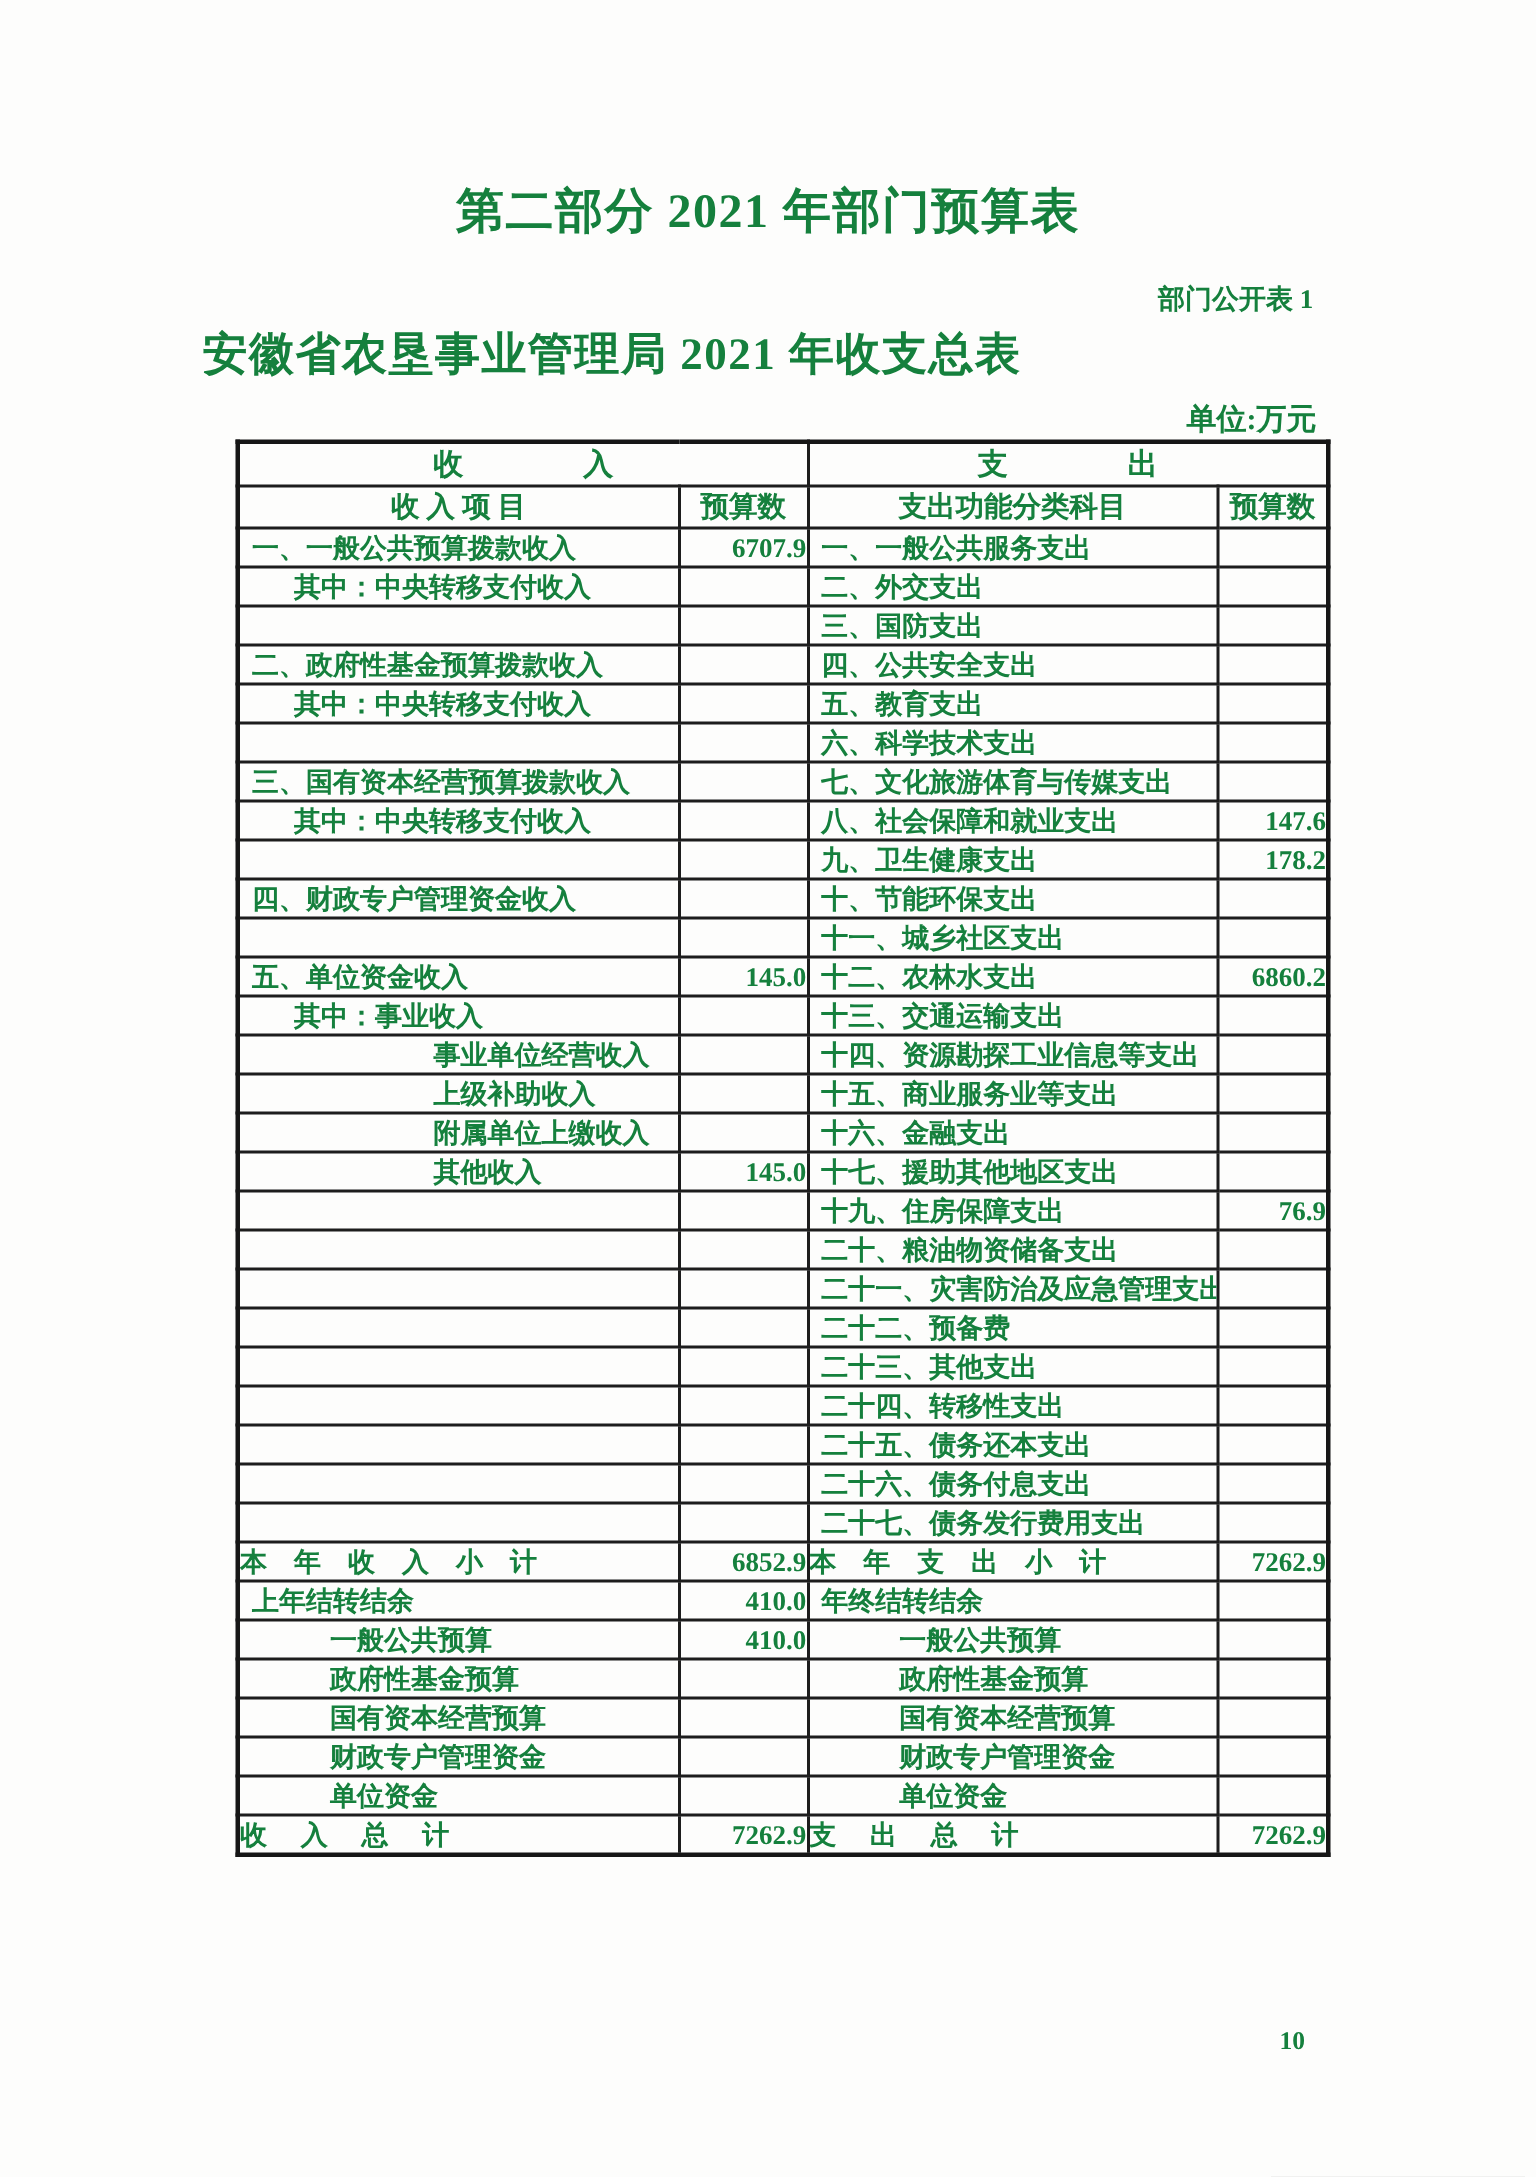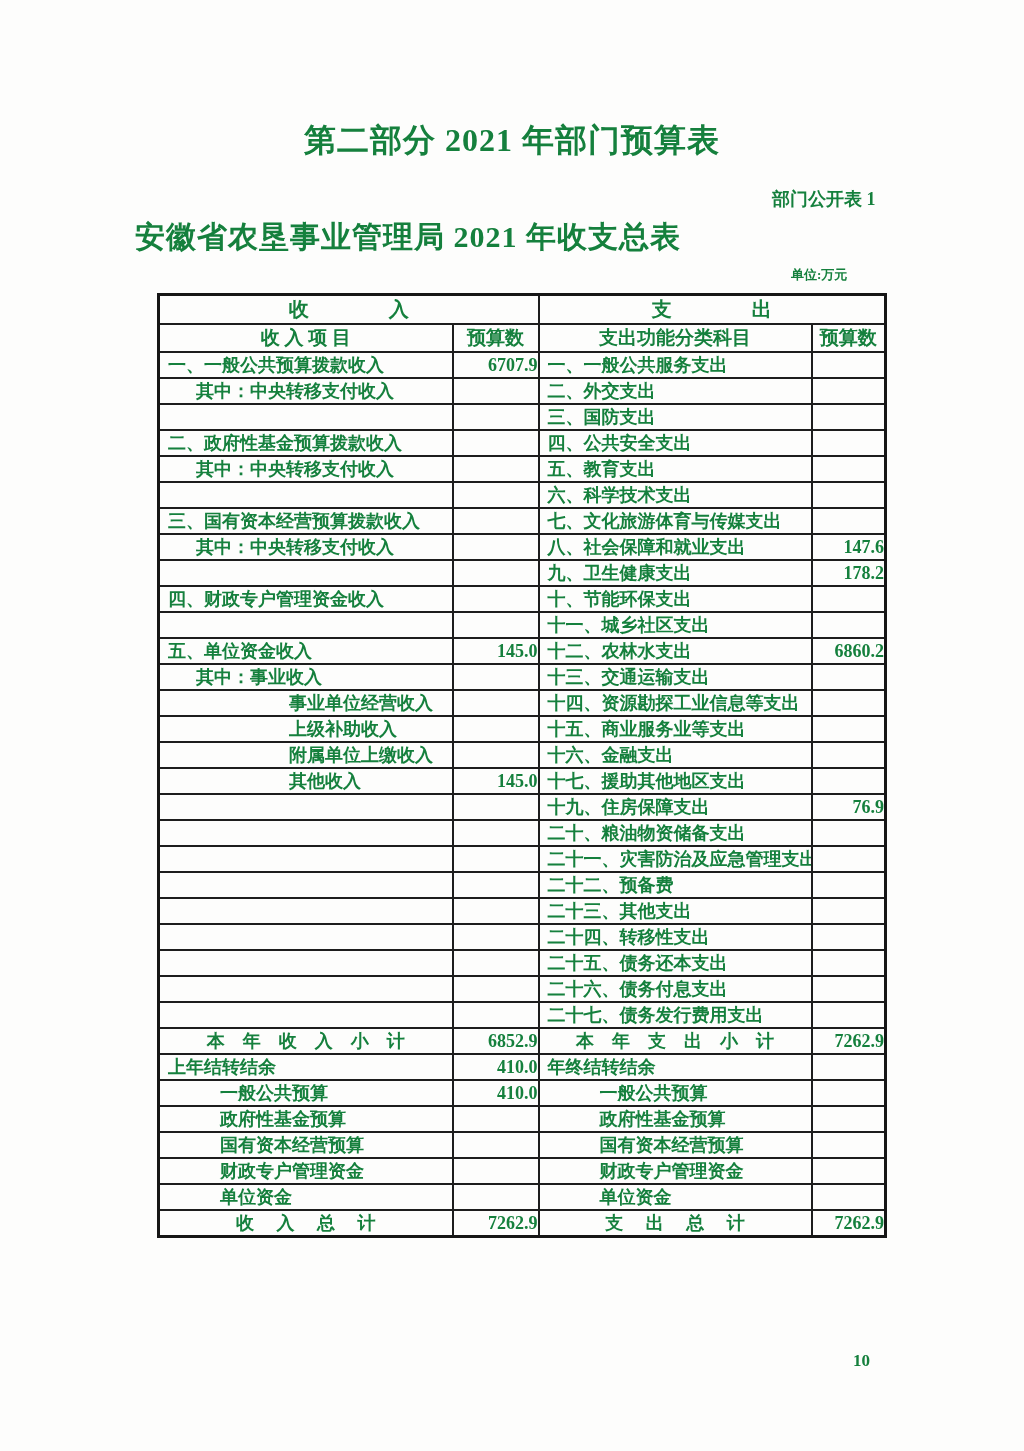--- a/index.html
+++ b/index.html
@@ -44,21 +44,21 @@
     text-align: center;
     font-size: 30px;
     line-height: 40px;
     font-weight: 800;
     letter-spacing: 1px;
   }
   .unit-note {
     position: absolute;
     top: 266px;
     left: 791px;
-    font-size: 13px;
+    font-size: 20px;
     font-weight: 600;
   }
   table.budget {
     position: absolute;
     top: 293px;
     left: 157px;
     width: 727px;
     border-collapse: collapse;
     table-layout: fixed;
     border: 3px solid #161616;
@@ -86,21 +86,21 @@
   }
   td.item {
     font-size: 18px;
     font-weight: 600;
     text-align: left;
   }
   td.item.l0 { padding-left: 8px; }
   td.item.l1 { padding-left: 36px; }
   td.item.l2 { padding-left: 129px; }
   td.item.s1 { padding-left: 60px; }
-  td.item.c  { padding-left: 0; text-align: center; }
+  td.item.c  { padding-left: 0; }
   td.num {
     font-size: 18px;
     font-weight: 600;
     text-align: right;
     padding-right: 6px;
   }
   .page-number {
     position: absolute;
     top: 1329px;
     left: 853px;

